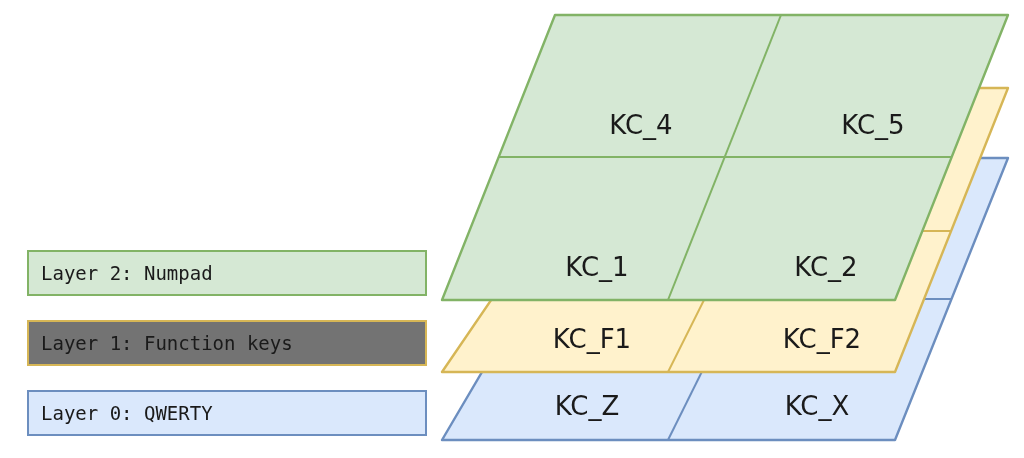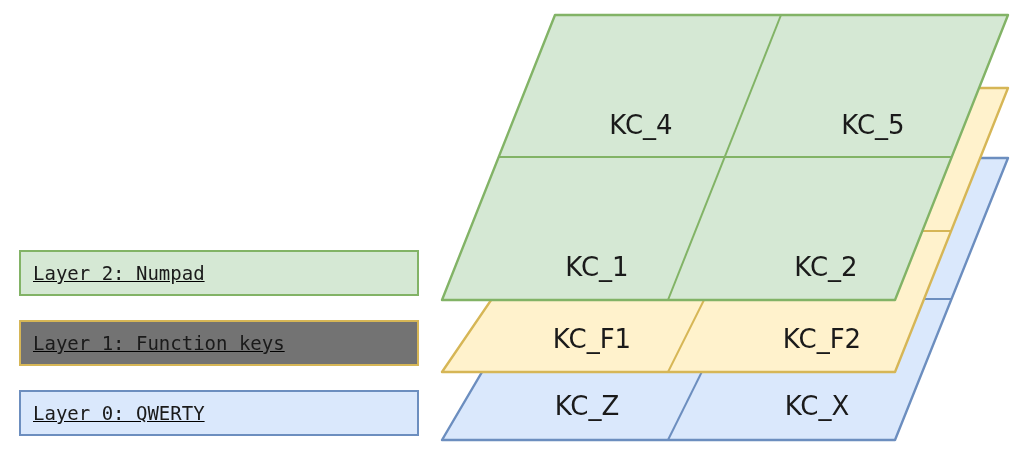--- a/index.html
+++ b/index.html
@@ -13,24 +13,23 @@
     width: 1024px;
     height: 458px;
     background: #ffffff;
     overflow: hidden;
     font-family: "DejaVu Sans", sans-serif;
   }
 
   
   .legend {
     position: absolute;
-    left: 19px;
+    left: 27px;
     top: 250px;
     width: 400px;
-    text-decoration: underline;
   }
   .legend-item {
     box-sizing: border-box;
     width: 400px;
     height: 46px;
     border-width: 2px;
     border-style: solid;
     display: flex;
     align-items: center;
     padding-left: 12px;

